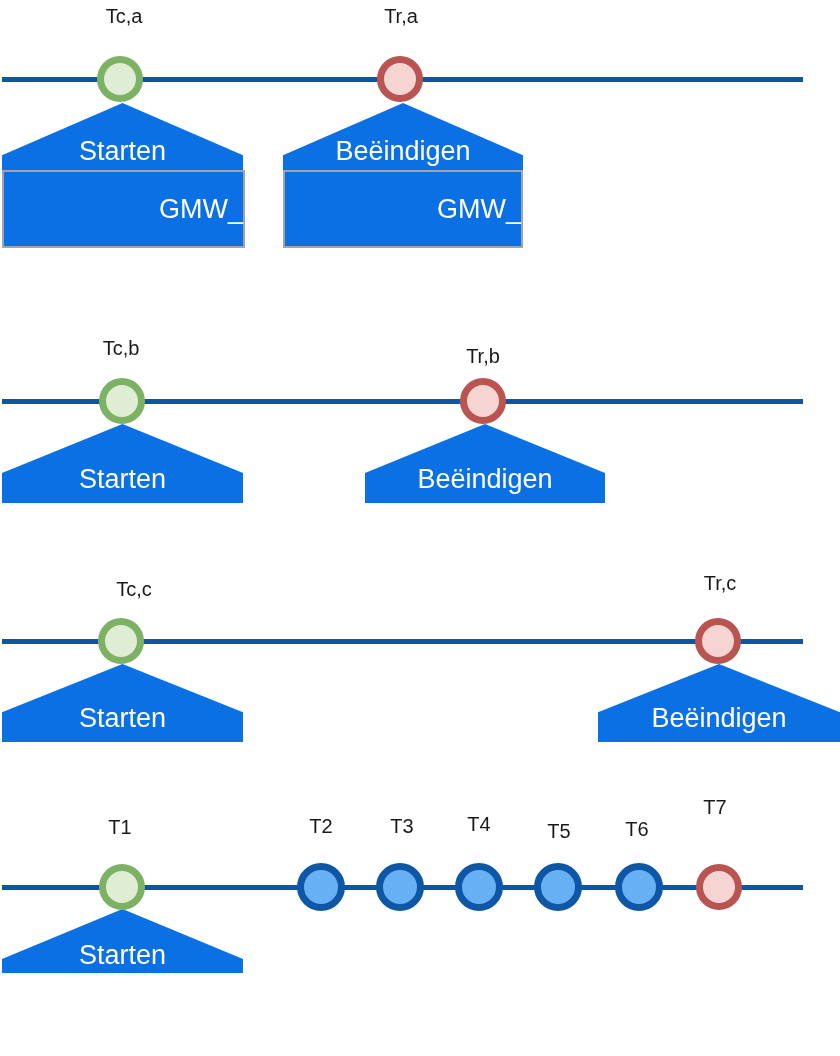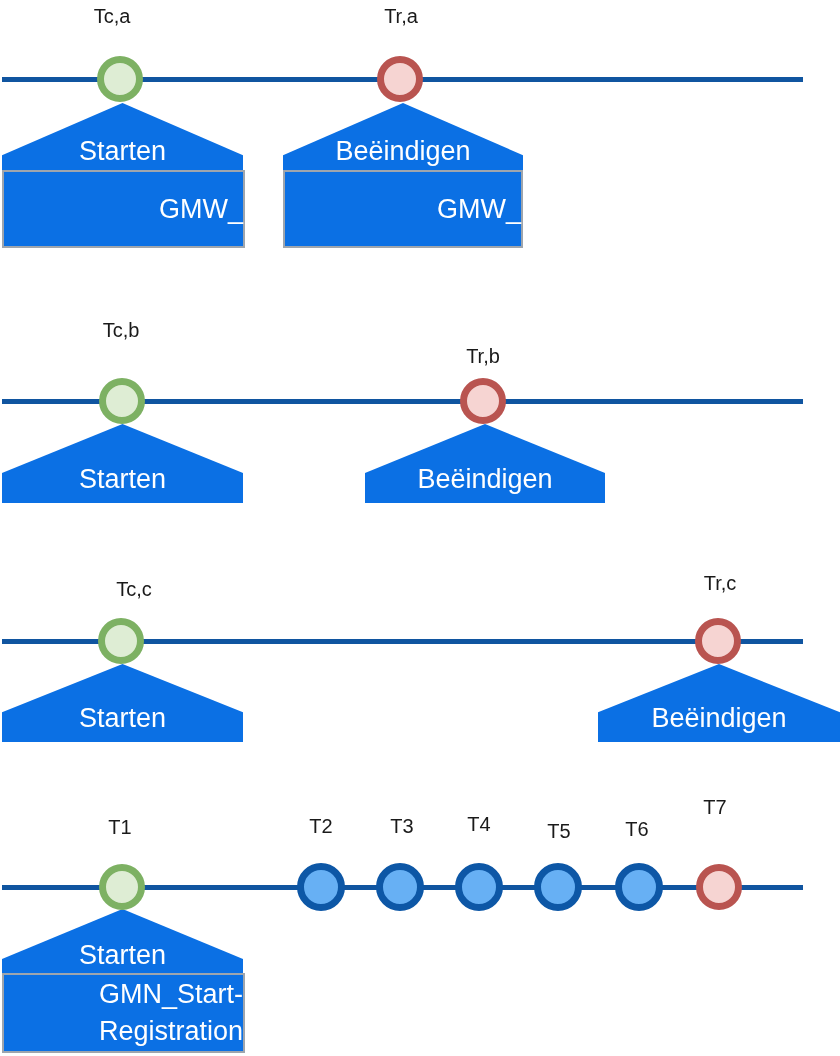--- a/index.html
+++ b/index.html
@@ -40,42 +40,42 @@
     border:2px solid var(--c-boxborder);background:var(--c-shape);
     color:#fff;font-size:27px;line-height:37px;text-align:right;
     display:flex;flex-direction:column;justify-content:center;
   }
 </style>
 </head>
 <body>
 
 <div class="canvas">
 
-  <div class="tlabel" style="left:112px;top:5px">Tc,a</div>
+  <div class="tlabel" style="left:124px;top:5px">Tc,a</div>
   <div class="tlabel" style="left:401px;top:5px">Tr,a</div>
   <div class="tl-line" style="top:77px"></div>
 
   <div class="pent roof78" style="left:2px;top:103px;width:241px;height:67px">
     <div class="action" style="bottom:5px">Starten</div>
   </div>
   <div class="box" style="left:2px;top:170px;width:243px;height:78px">
     <div>GMW_</div>
   </div>
 
   <div class="pent roof78" style="left:283px;top:103px;width:240px;height:67px">
     <div class="action" style="bottom:5px">Beëindigen</div>
   </div>
   <div class="box" style="left:283px;top:170px;width:240px;height:78px">
     <div>GMW_</div>
   </div>
 
   <div class="marker start" style="left:97px;top:56px"></div>
   <div class="marker end" style="left:377px;top:56px"></div>
 
-  <div class="tlabel" style="left:121px;top:319px">Tc,b</div>
+  <div class="tlabel" style="left:121px;top:337px">Tc,b</div>
   <div class="tlabel" style="left:483px;top:345px">Tr,b</div>
   <div class="tl-line" style="top:399px"></div>
 
   <div class="pent roof62" style="left:2px;top:424px;width:241px;height:79px">
     <div class="action" style="bottom:10px">Starten</div>
   </div>
   <div class="pent roof62" style="left:365px;top:424px;width:240px;height:79px">
     <div class="action" style="bottom:10px">Beëindigen</div>
   </div>
 
@@ -101,24 +101,20 @@
   <div class="tlabel" style="left:402px;top:815px">T3</div>
   <div class="tlabel" style="left:479px;top:813px">T4</div>
   <div class="tlabel" style="left:559px;top:820px">T5</div>
   <div class="tlabel" style="left:637px;top:818px">T6</div>
   <div class="tlabel" style="left:715px;top:796px">T7</div>
   <div class="tl-line" style="top:885px"></div>
 
   <div class="pent roof78" style="left:2px;top:909px;width:241px;height:64px">
     <div class="action" style="bottom:4px">Starten</div>
   </div>
-  <div class="box" style="left:2px;top:973px;width:243px;height:80px">
-    <div>GMN_Start-</div>
-    <div>Registration</div>
-  </div>
 
   <div class="marker start" style="left:99px;top:864px"></div>
   <div class="marker mid" style="left:297px;top:863px"></div>
   <div class="marker mid" style="left:376px;top:863px"></div>
   <div class="marker mid" style="left:455px;top:863px"></div>
   <div class="marker mid" style="left:534px;top:863px"></div>
   <div class="marker mid" style="left:615px;top:863px"></div>
   <div class="marker end" style="left:696px;top:864px"></div>
 
 </div>

